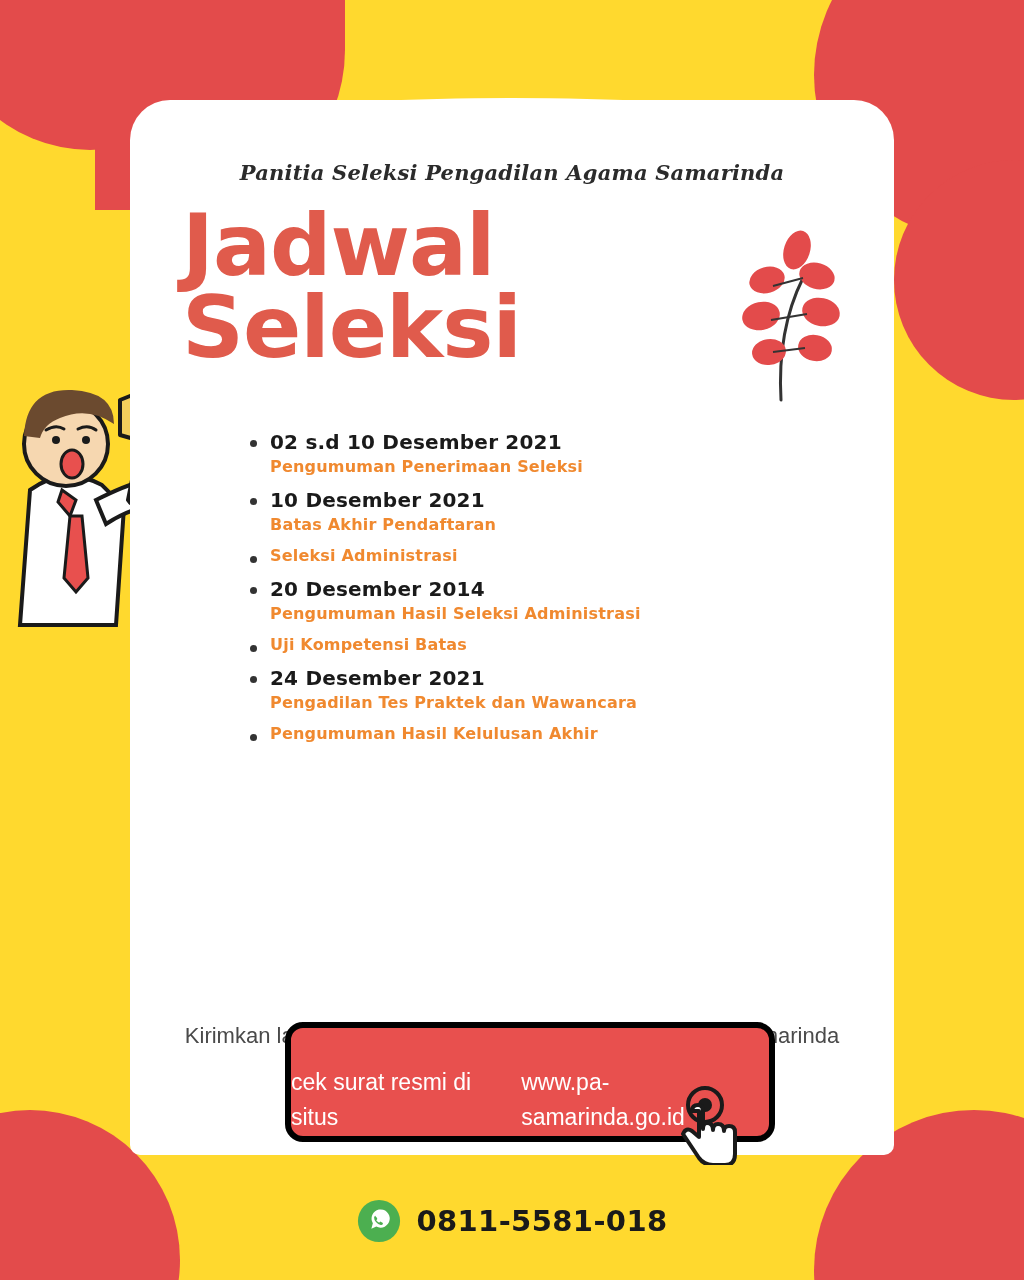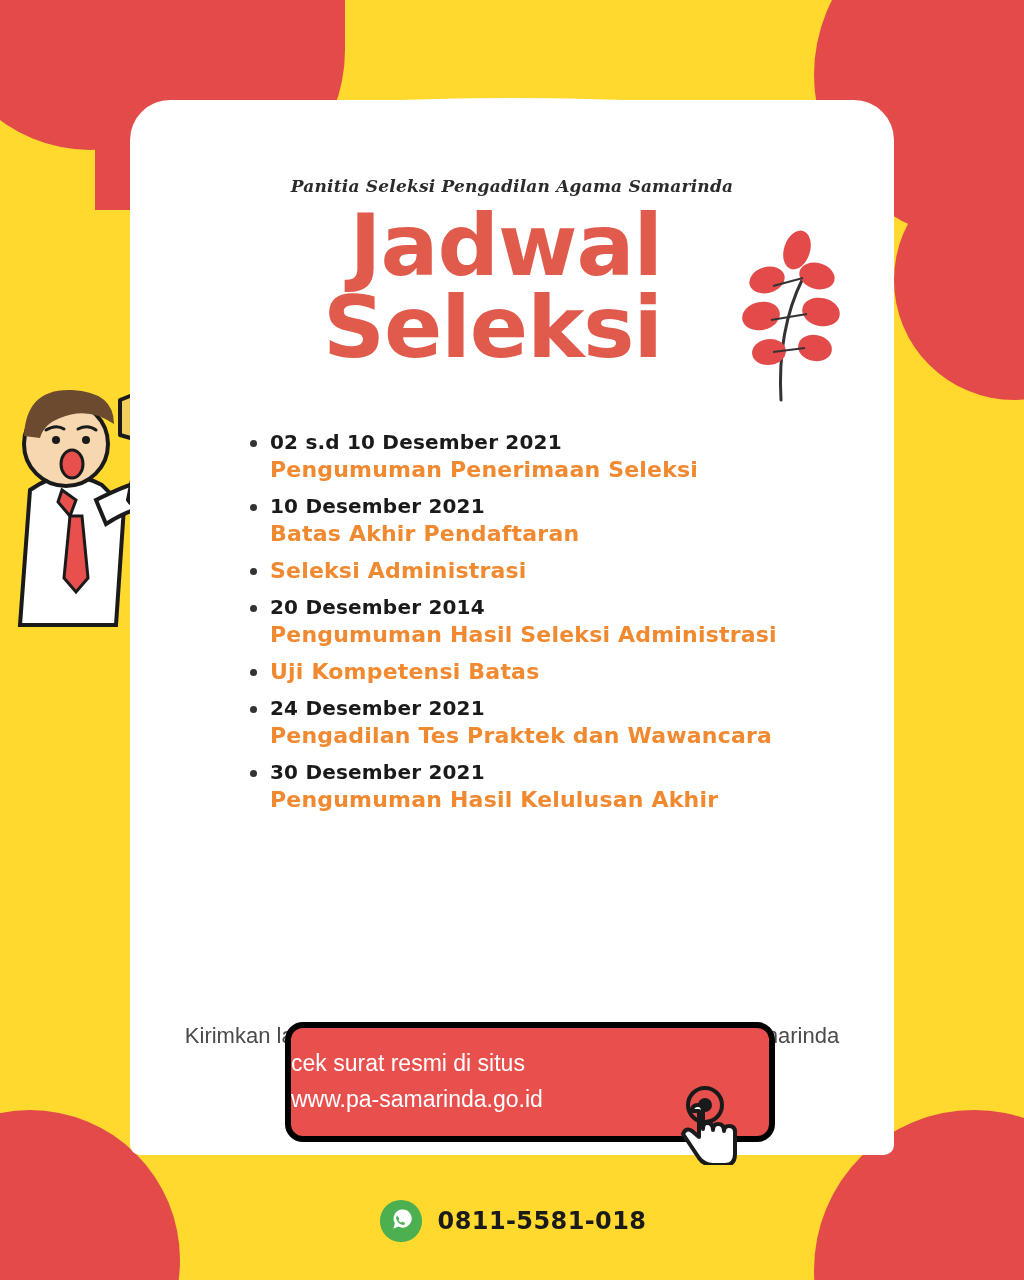--- a/index.html
+++ b/index.html
@@ -63,30 +63,29 @@
     border-radius: 50% 50% 0 0 / 100% 100% 0 0;
   }
   
   .committee {
     position: absolute;
     top: 60px; left: 0; width: 100%;
     text-align: center;
     font-family: "DejaVu Serif", serif;
     font-style: italic;
     font-weight: bold;
-    font-size: 17px;
+    font-size: 21px;
     letter-spacing: 0.2px;
     color: #2b2b2b;
-    margin-top: 16px;
   }
   .title {
     position: absolute;
     top: 105px; left: 52px;
     width: 480px;
-    text-align: right;
+    text-align: left;
     font-family: "DejaVu Sans", sans-serif;
     font-weight: bold;
     font-size: 86px;
     line-height: 0.95;
     color: #E05B4C;
     letter-spacing: -1px;
   }
   .title .l2 { display: block; }
   
   .leaf { position: absolute; top: 128px; left: 555px; width: 180px; height: 180px; }
@@ -107,21 +106,21 @@
   .sched-date {
     font-family: "DejaVu Sans", sans-serif;
     font-weight: bold;
     font-size: 20px;
     color: #1a1a1a;
     letter-spacing: 0.2px;
   }
   .sched-desc {
     font-family: "DejaVu Sans", sans-serif;
     font-weight: bold;
-    font-size: 22px;
+    font-size: 16px;
     color: #F0892F;
     letter-spacing: 0.2px;
     margin-top: 3px;
   }
   
   .address {
     position: absolute;
     top: 920px; left: 40px; width: 684px;
     text-align: center;
     font-size: 22px;
@@ -130,41 +129,41 @@
   }
   
   .cta {
     position: absolute;
     top: 1022px; left: 285px;
     width: 490px; height: 120px;
     background: #E8504E;
     border: 6px solid #000;
     border-radius: 18px;
     display: flex;
-    flex-direction: column;
-    align-items: flex-start;
+    flex-direction: row;
+    align-items: flex-end;
     justify-content: center;
     color: #fff;
     font-size: 23px;
     line-height: 1.55;
   }
   .cta-line { display: block; }
   .cursor { position: absolute; top: 1085px; left: 675px; width: 70px; height: 80px; }
   
   .wa {
     position: absolute;
     bottom: 36px; left: 0; width: 100%;
     display: flex; align-items: center; justify-content: center;
     gap: 14px;
   }
   .wa-icon { width: 46px; height: 46px; }
   .wa-number {
     font-family: "DejaVu Sans", sans-serif;
     font-weight: bold;
-    font-size: 24px;
+    font-size: 29px;
     color: #1a1a1a;
     letter-spacing: 0.4px;
   }
   
   .mascot { position: absolute; left: 0px; top: 340px; width: 235px; height: 290px; }
 </style>
 </head>
 <body>
 
 <div id="poster">
@@ -250,21 +249,20 @@
         <span class="bullet"></span>
         <div class="sched-desc">Uji Kompetensi Batas</div>
       </li>
       <li class="sched-item">
         <span class="bullet"></span>
         <div class="sched-date">24 Desember 2021</div>
         <div class="sched-desc">Pengadilan Tes Praktek dan Wawancara</div>
       </li>
       <li class="sched-item">
         <span class="bullet"></span>
-        <div class="sched-date">30 Desember 2021</div>
         <div class="sched-desc">Pengumuman Hasil Kelulusan Akhir</div>
       </li>
     </ul>
 
     <div class="address">
       <div>Kirimkan langsung lamaran anda ke Pengadilan Agama Samarinda</div>
       <div>Jl. Ir. H. Juanda No.64</div>
     </div>
   </div>
 

